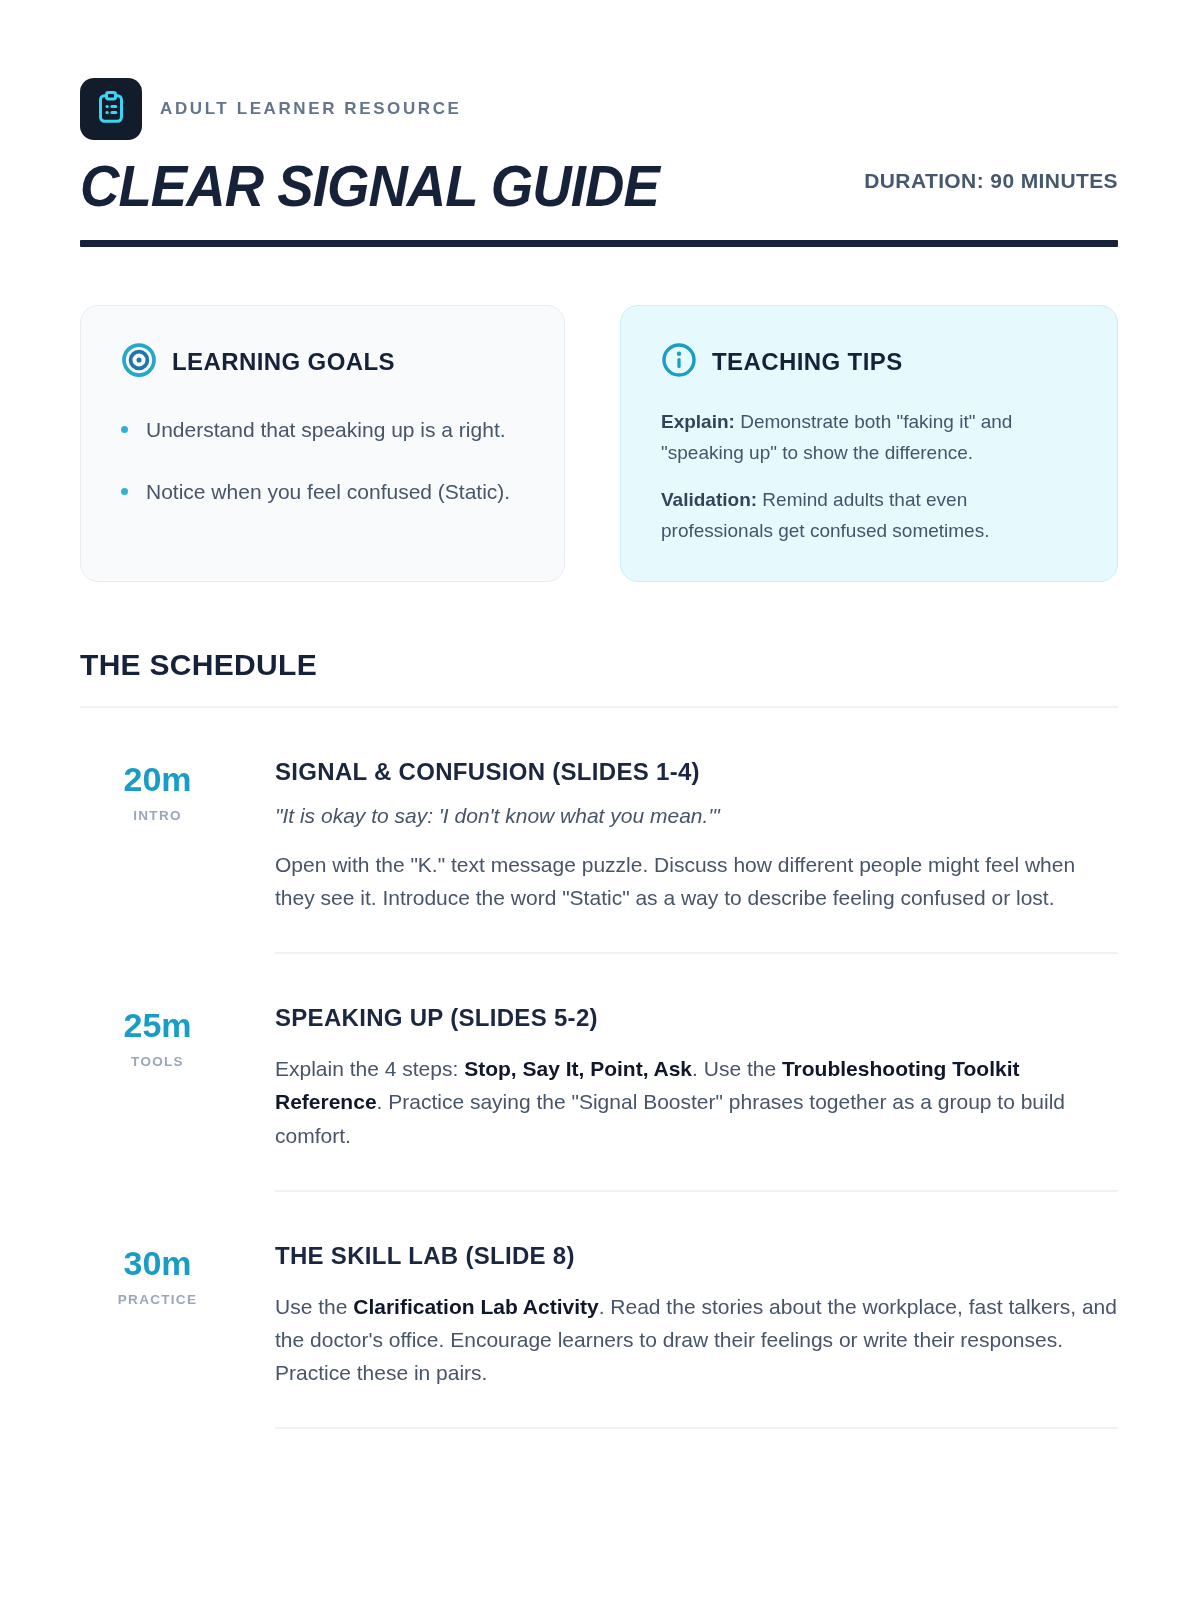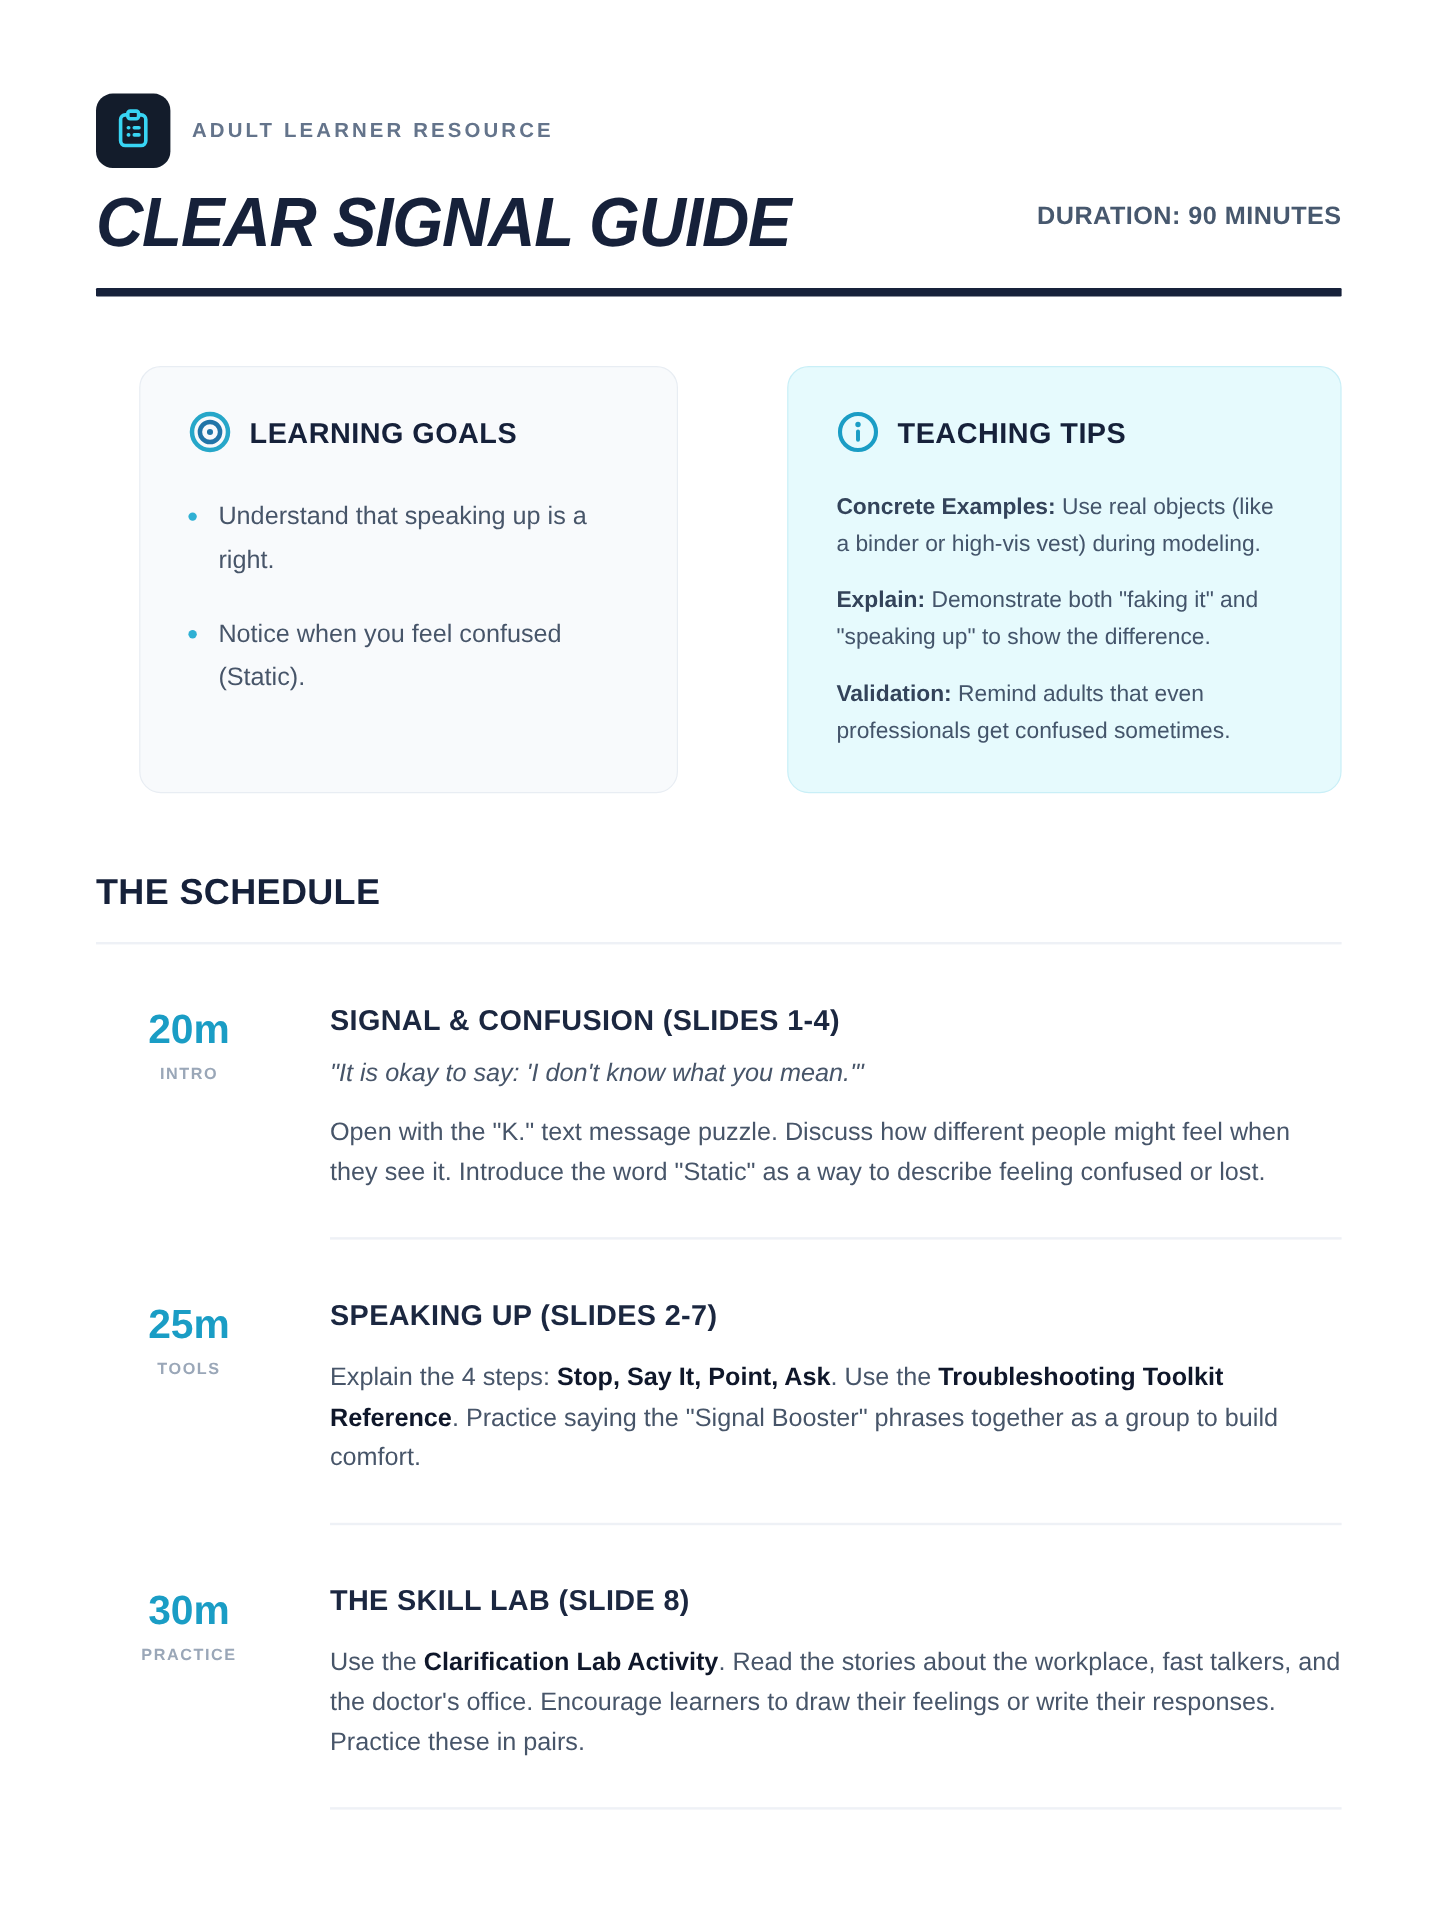--- a/index.html
+++ b/index.html
@@ -16,21 +16,21 @@
   .eyebrow { font-size:17px; font-weight:700; letter-spacing:2.6px; color:#64748b; }
   .title-row { display:flex; justify-content:space-between; align-items:center; margin-top:14px; }
   .doc-title { font-size:58px; font-weight:700; font-style:italic; color:#16213a;
                letter-spacing:-1px; transform:scaleX(.94); transform-origin:left bottom;
                white-space:nowrap; line-height:1.1; }
   .duration { font-size:21px; font-weight:700; color:#47586e; letter-spacing:.4px; padding-bottom:10px; }
   .header-rule { height:7px; background:#16213a; margin-top:22px; border-radius:1px; }
 
   
   .cards { display:grid; grid-template-columns:485fr 498fr; gap:55px; margin-top:58px; }
-  .card { border-radius:18px; padding:36px 40px 34px 40px;margin-left:36px; }
+  .card { border-radius:18px; padding:36px 40px 34px 40px; }
   .card-goals { background:#f8fafc; border:1.5px solid #e8edf3; }
   .card-tips  { background:#e6fafd; border:1.5px solid #c9eff7; }
   .card-head { display:flex; align-items:center; gap:15px; }
   .card-head svg { width:36px; height:36px; flex-shrink:0; }
   .card-title { font-size:24px; font-weight:800; color:#16213a; letter-spacing:.4px; }
   .goal-list { list-style:none; margin-top:30px; }
   .goal-item { display:flex; gap:18px; margin-bottom:26px; font-size:21px; line-height:1.72; color:#475569; }
   .goal-item:last-child { margin-bottom:0; }
   .bullet-dot { width:7px; height:7px; border-radius:50%; background:#2fb0d4; flex-shrink:0; margin-top:14px; }
   .tips-body { margin-top:24px; }
@@ -110,21 +110,20 @@
           <span>
             <svg viewBox="0 0 24 24" fill="none">
               <circle cx="12" cy="12" r="10" stroke="#1a9dc5" stroke-width="2.3"></circle>
               <circle cx="12" cy="7.8" r="1.5" fill="#1a9dc5"></circle>
               <rect x="10.9" y="10.6" width="2.2" height="6.8" rx="1.1" fill="#1a9dc5"></rect>
             </svg>
           </span>
           <div class="card-title">TEACHING TIPS</div>
         </div>
         <div class="tips-body">
-          <p class="tip-para"><b>Concrete Examples:</b><span> Use real objects (like a binder or high-vis vest) during modeling.</span></p>
           <p class="tip-para"><b>Explain:</b><span> Demonstrate both "faking it" and "speaking up" to show the difference.</span></p>
           <p class="tip-para"><b>Validation:</b><span> Remind adults that even professionals get confused sometimes.</span></p>
         </div>
       </div>
 
     </div>
 
     <h2 class="schedule-title">THE SCHEDULE</h2>
     <div class="schedule-rule"></div>
 
@@ -140,21 +139,21 @@
       </div>
     </div>
     <div class="item-divider"></div>
 
     <div class="sched-item">
       <div class="time-col">
         <div class="time">25m</div>
         <div class="tag">TOOLS</div>
       </div>
       <div class="desc-col">
-        <div class="item-heading">SPEAKING UP (SLIDES 2-7)</div>
+        <div class="item-heading">SPEAKING UP (SLIDES 5-2)</div>
         <div class="item-body"><span>Explain the 4 steps: </span><b>Stop, Say It, Point, Ask</b><span>. Use the </span><b>Troubleshooting Toolkit Reference</b><span>. Practice saying the "Signal Booster" phrases together as a group to build comfort.</span></div>
       </div>
     </div>
     <div class="item-divider"></div>
 
     <div class="sched-item">
       <div class="time-col">
         <div class="time">30m</div>
         <div class="tag">PRACTICE</div>
       </div>

